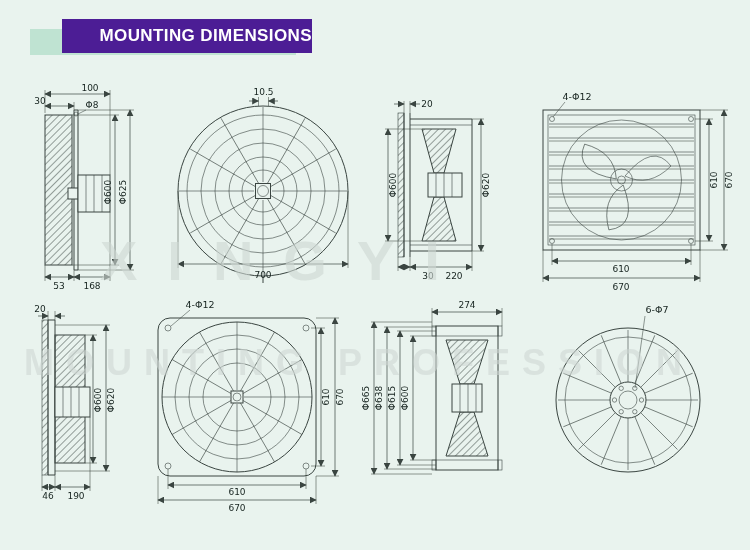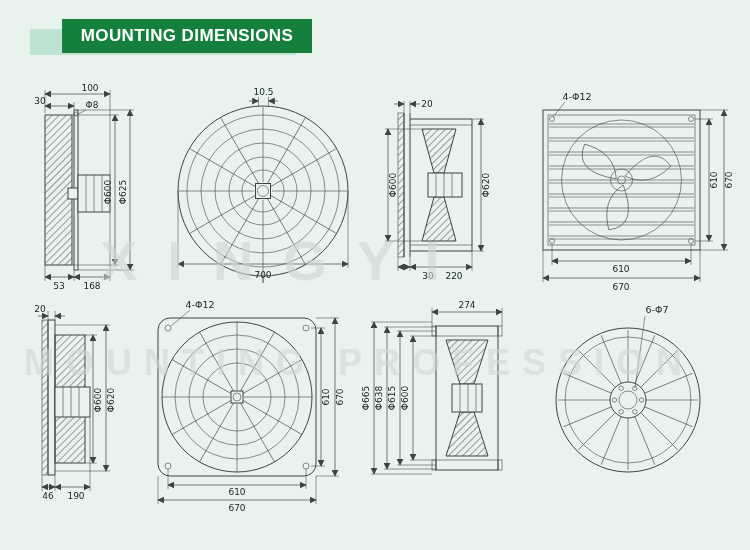--- a/index.html
+++ b/index.html
@@ -1,20 +1,20 @@
 <!DOCTYPE html>
 <html><head>
 <meta charset="utf-8">
 <style>
   html,body{margin:0;padding:0;}
   #sheet{position:relative;width:750px;height:550px;background:#e9f3ee;overflow:hidden;
          font-family:"Liberation Sans",sans-serif;}
   .banner-shadow{position:absolute;left:30px;top:29px;width:266px;height:26px;background:#bfe3d2;}
-  .banner{position:absolute;left:62px;top:19px;width:250px;height:34px;background:#15803d;
-          color:#fff;display:flex;align-items:center;justify-content:center;
+  .banner{position:absolute;left:62px;top:19px;width:250px;height:34px;background:#4c1d95;
+          color:#fff;display:flex;align-items:center;justify-content:flex-end;
           font-weight:bold;font-size:17px;letter-spacing:0.4px;}
   .dwg{position:absolute;}
   .dwg line,.dwg rect,.dwg circle,.dwg polygon,.dwg path,.dwg use{stroke:#3a4541;fill:none;stroke-width:1;}
   .dwg .dim-l{stroke-width:0.7;}
   .dwg .ext{stroke-width:0.55;}
   .dwg .thin{stroke-width:0.6;}
   .dwg text{stroke:none;fill:#16231f;font-family:"DejaVu Sans",sans-serif;font-size:9px;}
   .dwg text.lbl{font-size:9.5px;}
   .wm{position:absolute;pointer-events:none;font-weight:bold;white-space:nowrap;}
   .wm1{left:100px;top:228px;font-size:56px;letter-spacing:30px;color:rgba(205,214,210,0.62);}

